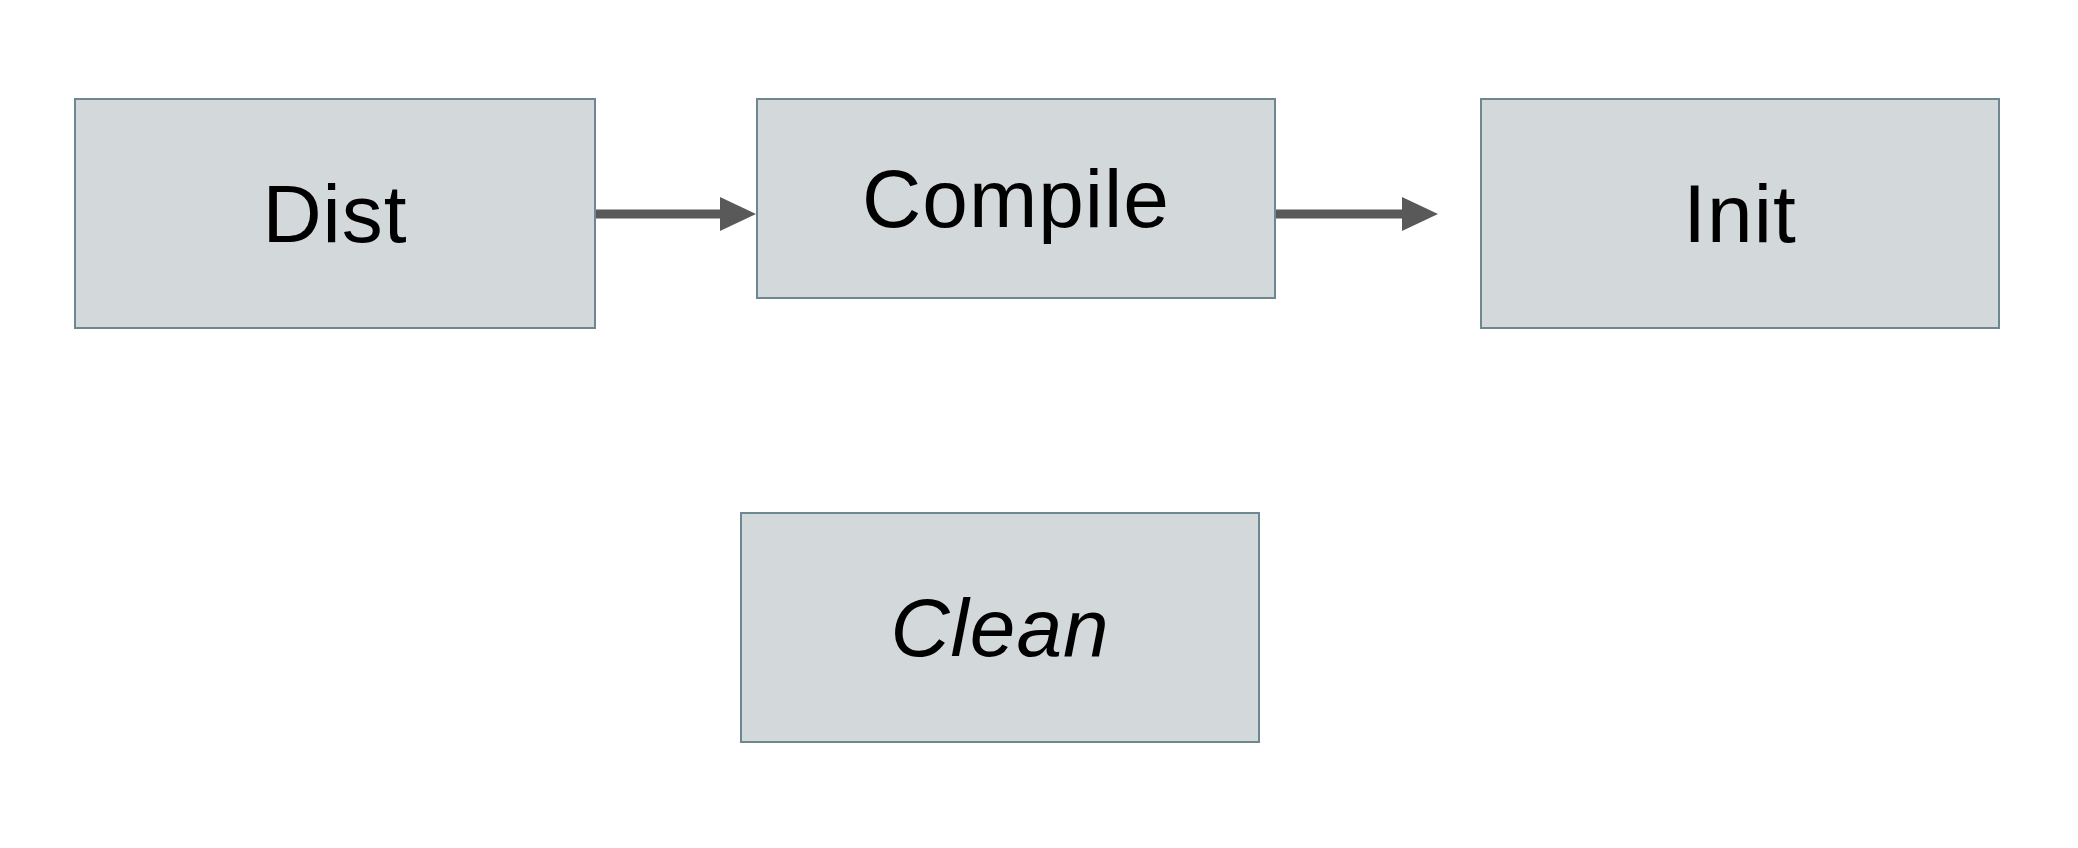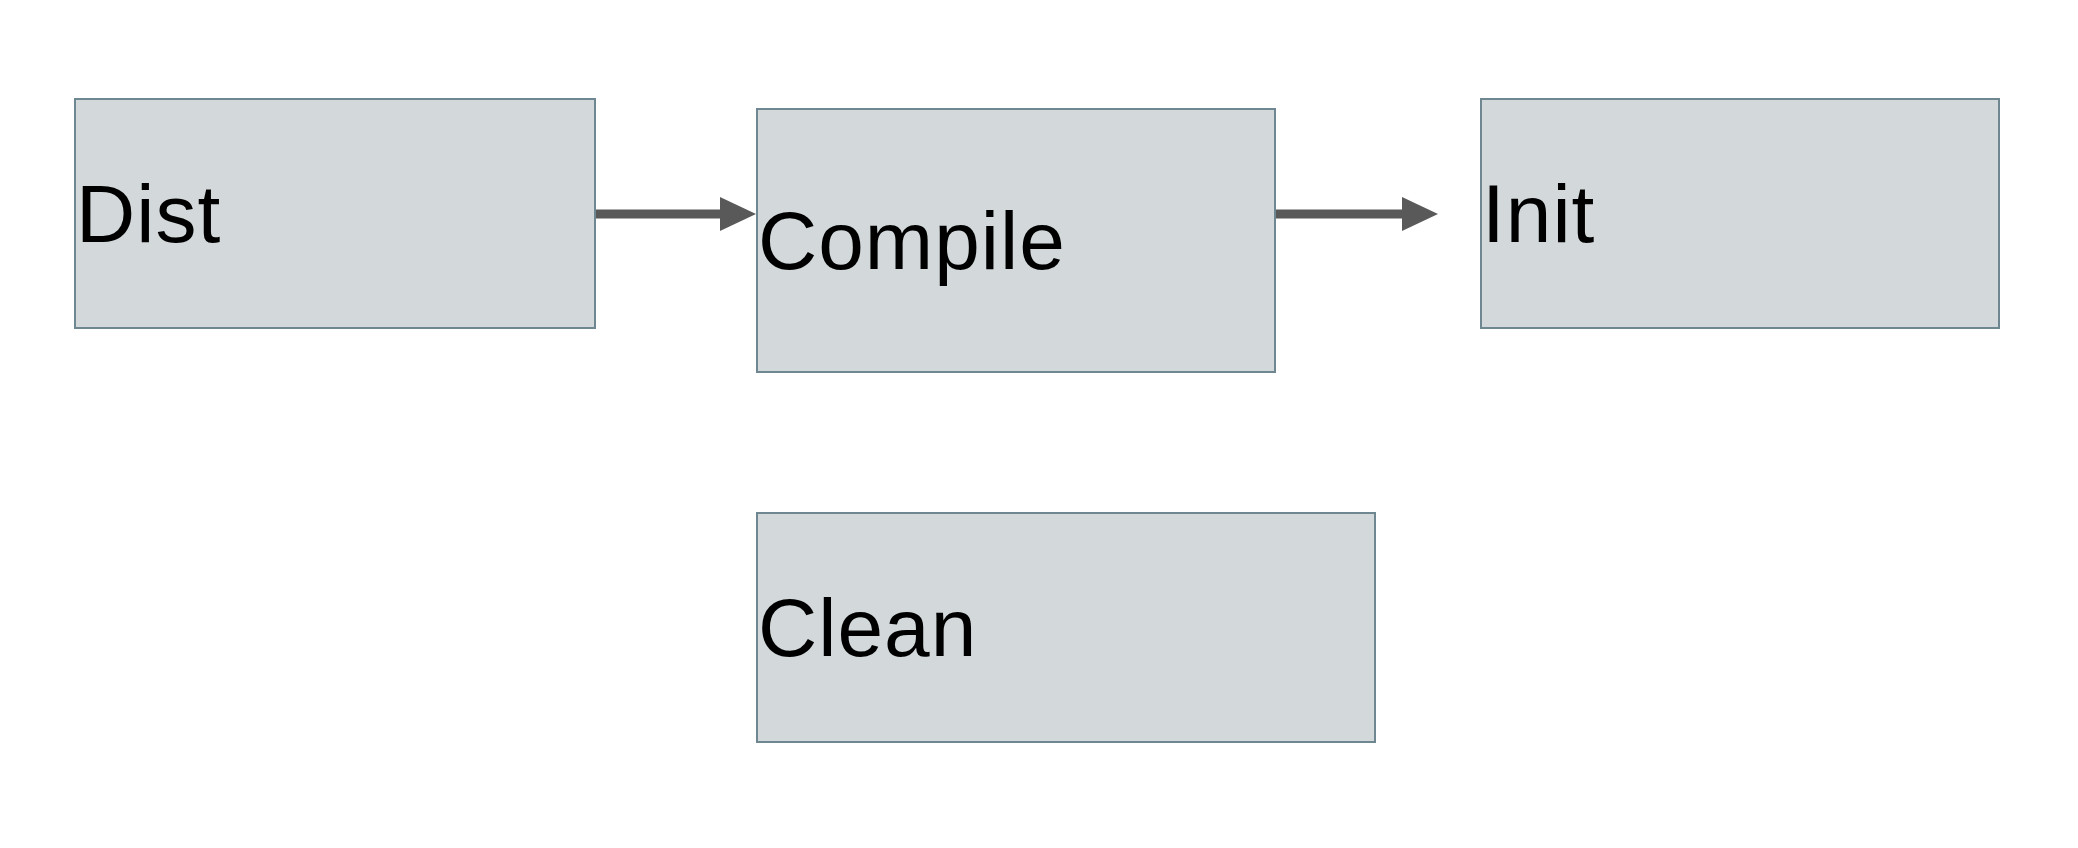--- a/index.html
+++ b/index.html
@@ -15,33 +15,34 @@
     background: #ffffff;
     overflow: hidden;
   }
   .node {
     position: absolute;
     box-sizing: border-box;
     background: #d3d9db;
     border: 2.5px solid #6f8791;
     display: flex;
     align-items: center;
+    justify-content: center;
   }
   .node .label {
     font-size: 82px;
     font-weight: 400;
     color: #000000;
     letter-spacing: 1px;
     line-height: 1;
     user-select: none;
   }
   .node-dist    { left: 74px;   top: 98px;  width: 522px; height: 231px; }
-  .node-compile { left: 756px;  top: 98px;  width: 520px; height: 265px; margin-top: 10px; }
+  .node-compile { left: 756px;  top: 98px;  width: 520px; height: 201px; }
   .node-init    { left: 1480px; top: 98px;  width: 520px; height: 231px; }
-  .node-clean   { left: 756px;  top: 512px; width: 620px; height: 231px; }
+  .node-clean   { left: 740px;  top: 512px; width: 520px; height: 231px; font-style: italic; }
   .edge {
     position: absolute;
     display: block;
   }
   .edge-1 { left: 596px;  top: 194px; }
   .edge-2 { left: 1276px; top: 194px; }
 </style>
 </head>
 <body>
 

